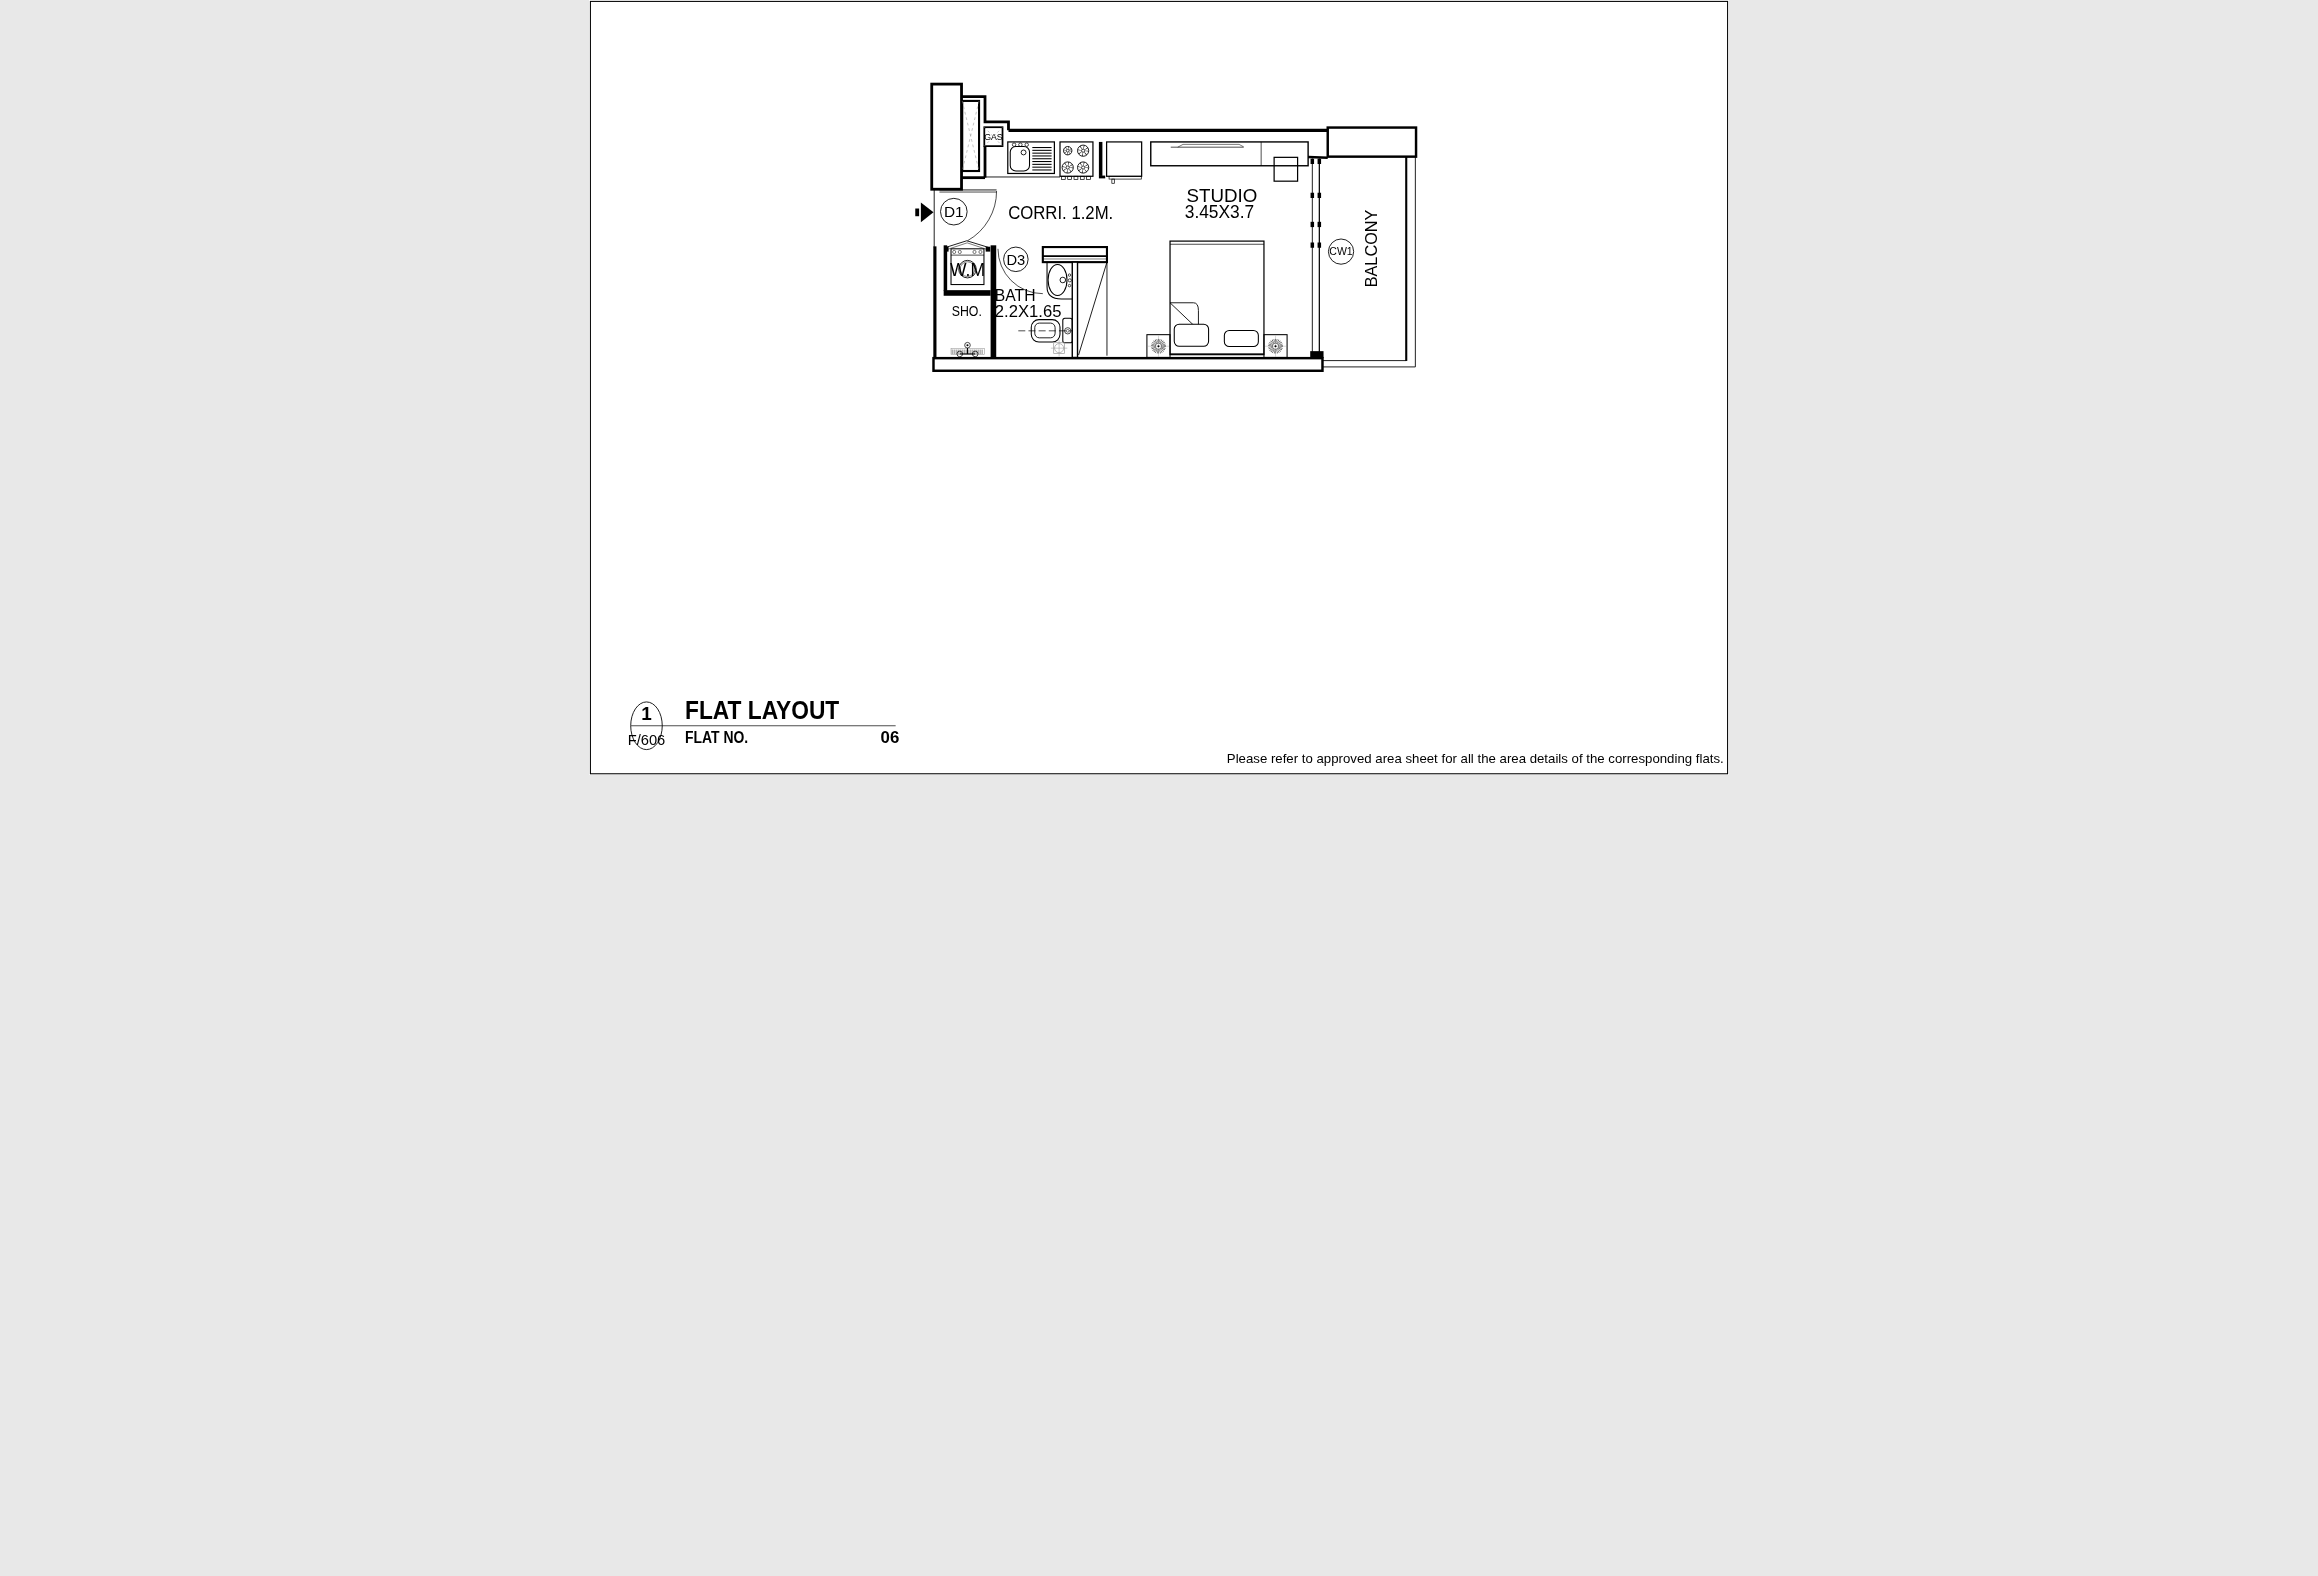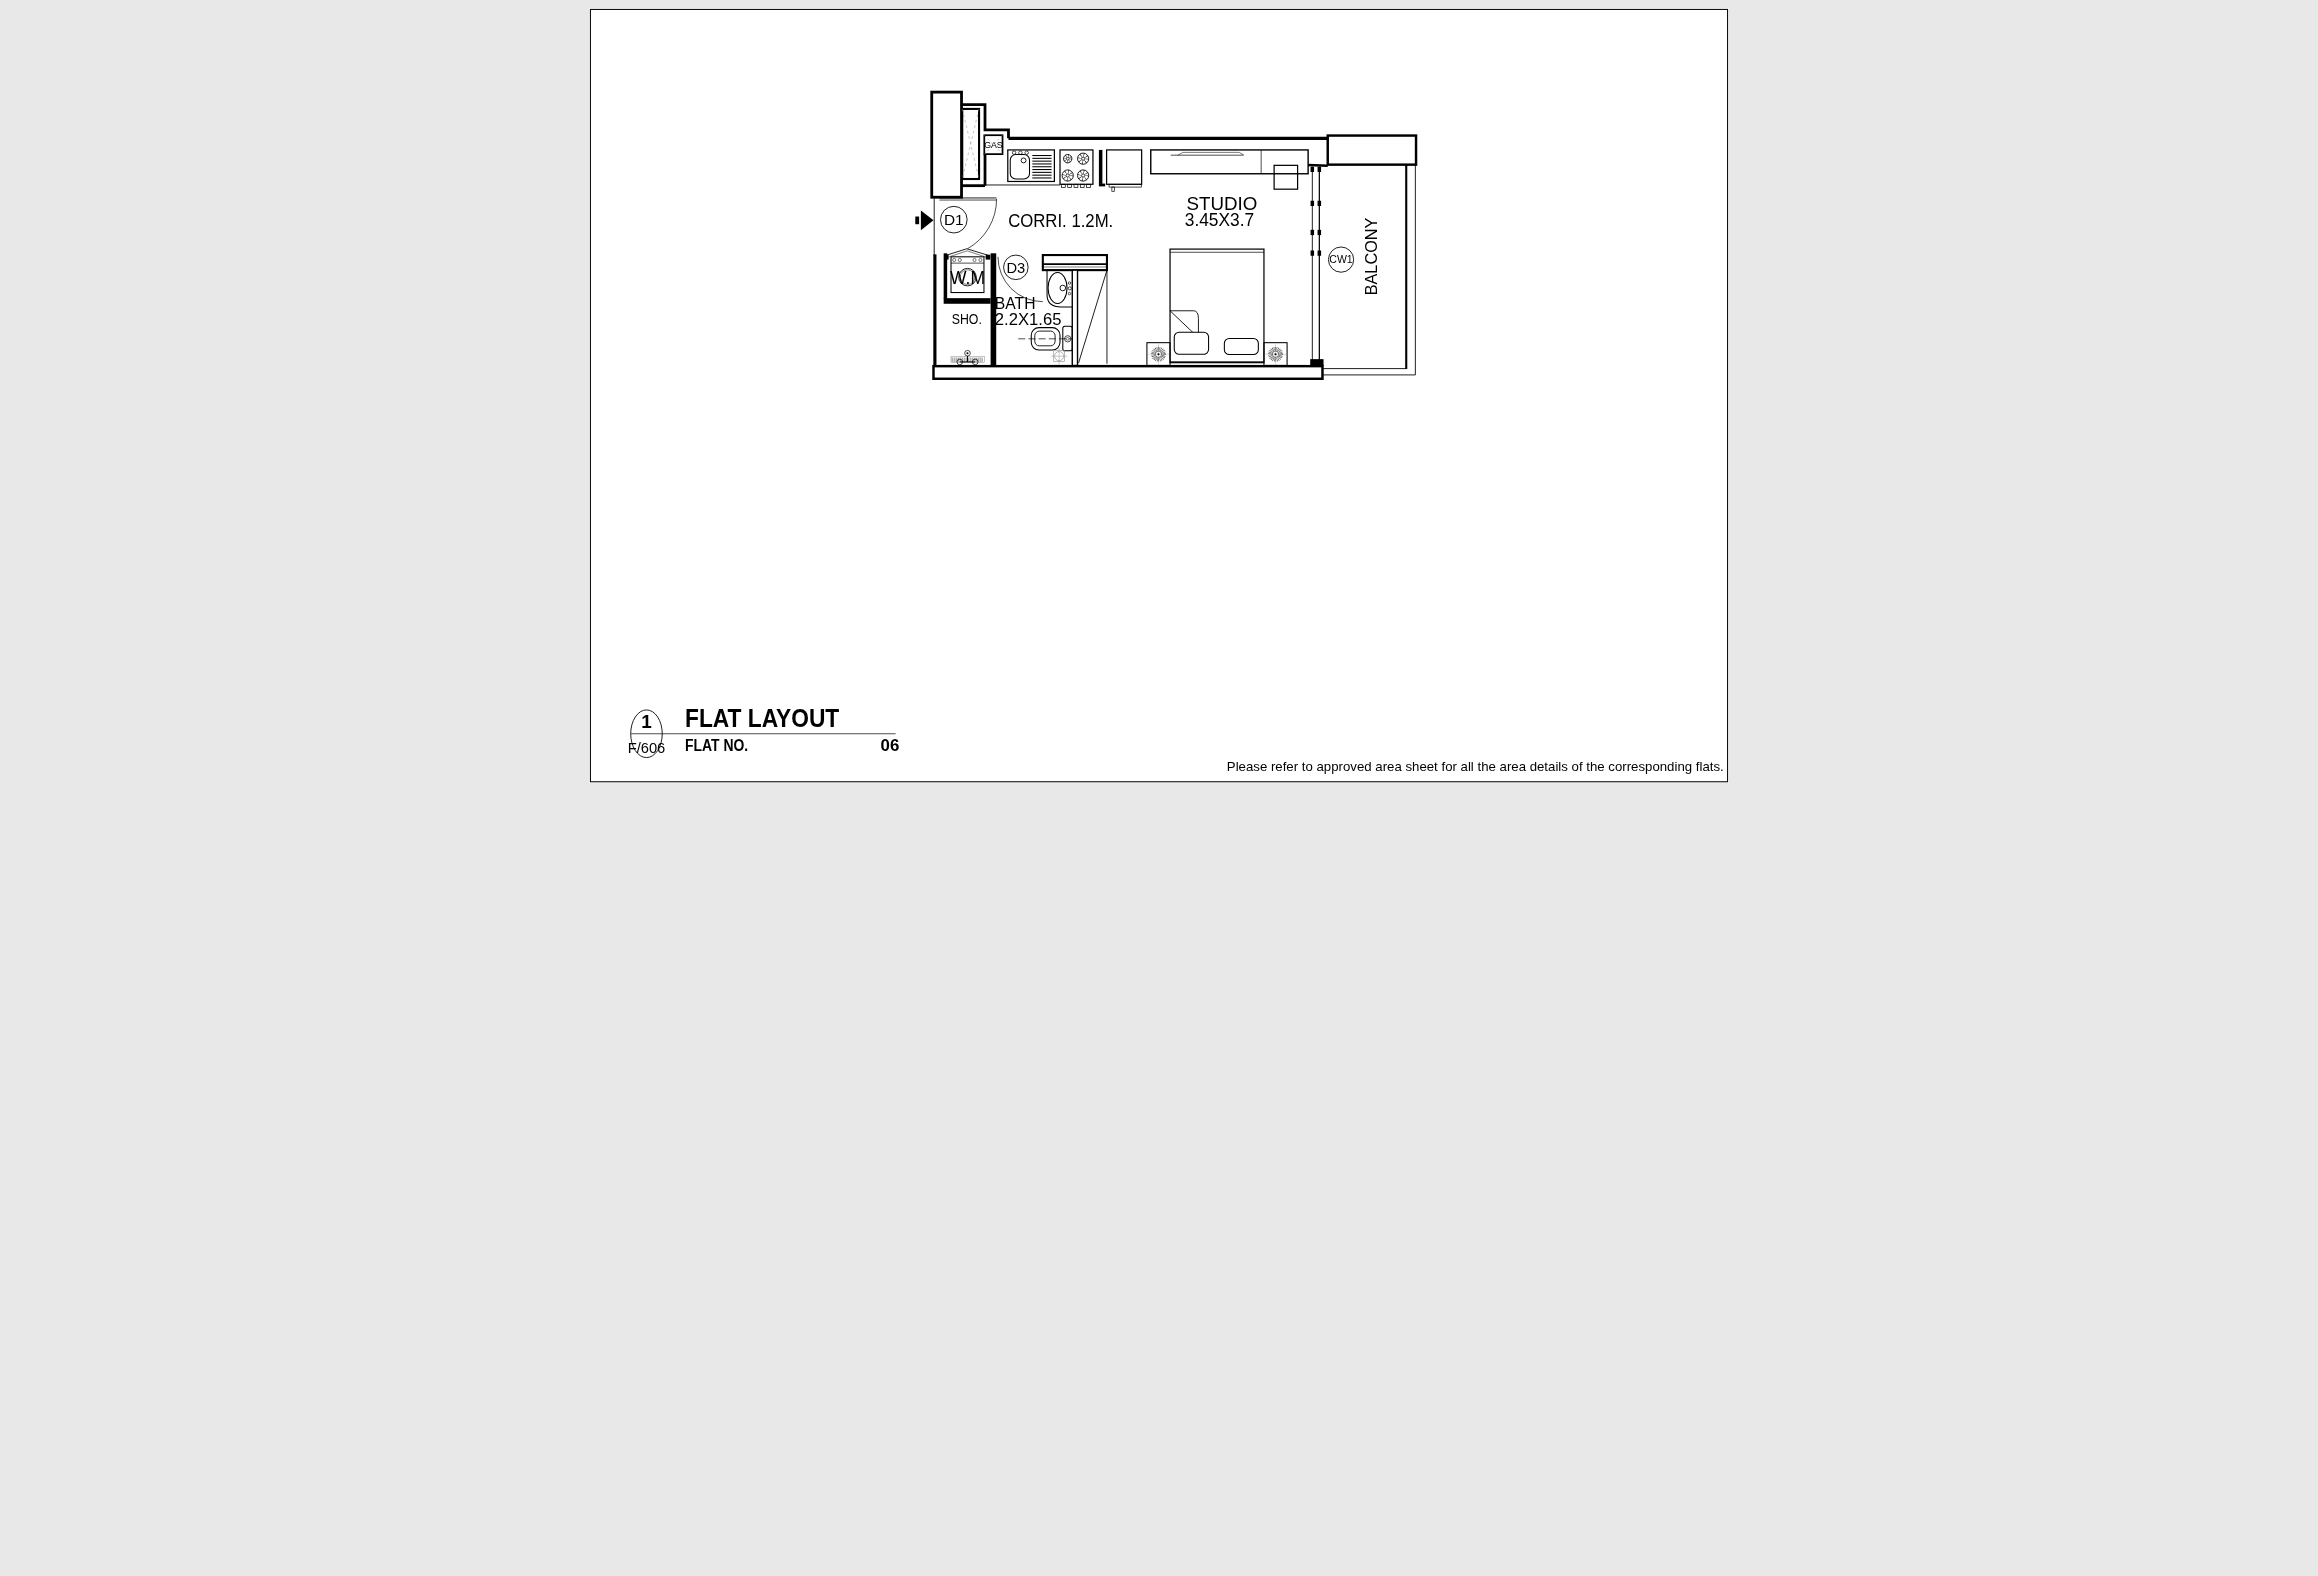--- a/index.html
+++ b/index.html
@@ -1,19 +1,19 @@
 <!DOCTYPE html>
 <html style="font-size:11.4px"><head>
 <meta charset="utf-8">
 <style>
   html,body{margin:0;padding:0;background:#e8e8e8;}
   .sheet{
     width:100%;
     max-width:1140px;
-    margin:8px auto;
+    margin:0 auto;
     background:#a3a3a3;
     font-family:"Liberation Sans", sans-serif;
   }
   .sheet svg{display:block;width:100%;height:auto;background:#ffffff;}
   .lbl{fill:#000;stroke:none;font-family:"Liberation Sans",sans-serif;}
   .ln{stroke:#000;fill:none;}
   .wallfill{fill:#000;stroke:none;}
   .white{fill:#fff;}
   .grey{stroke:#909090;}
 </style>

